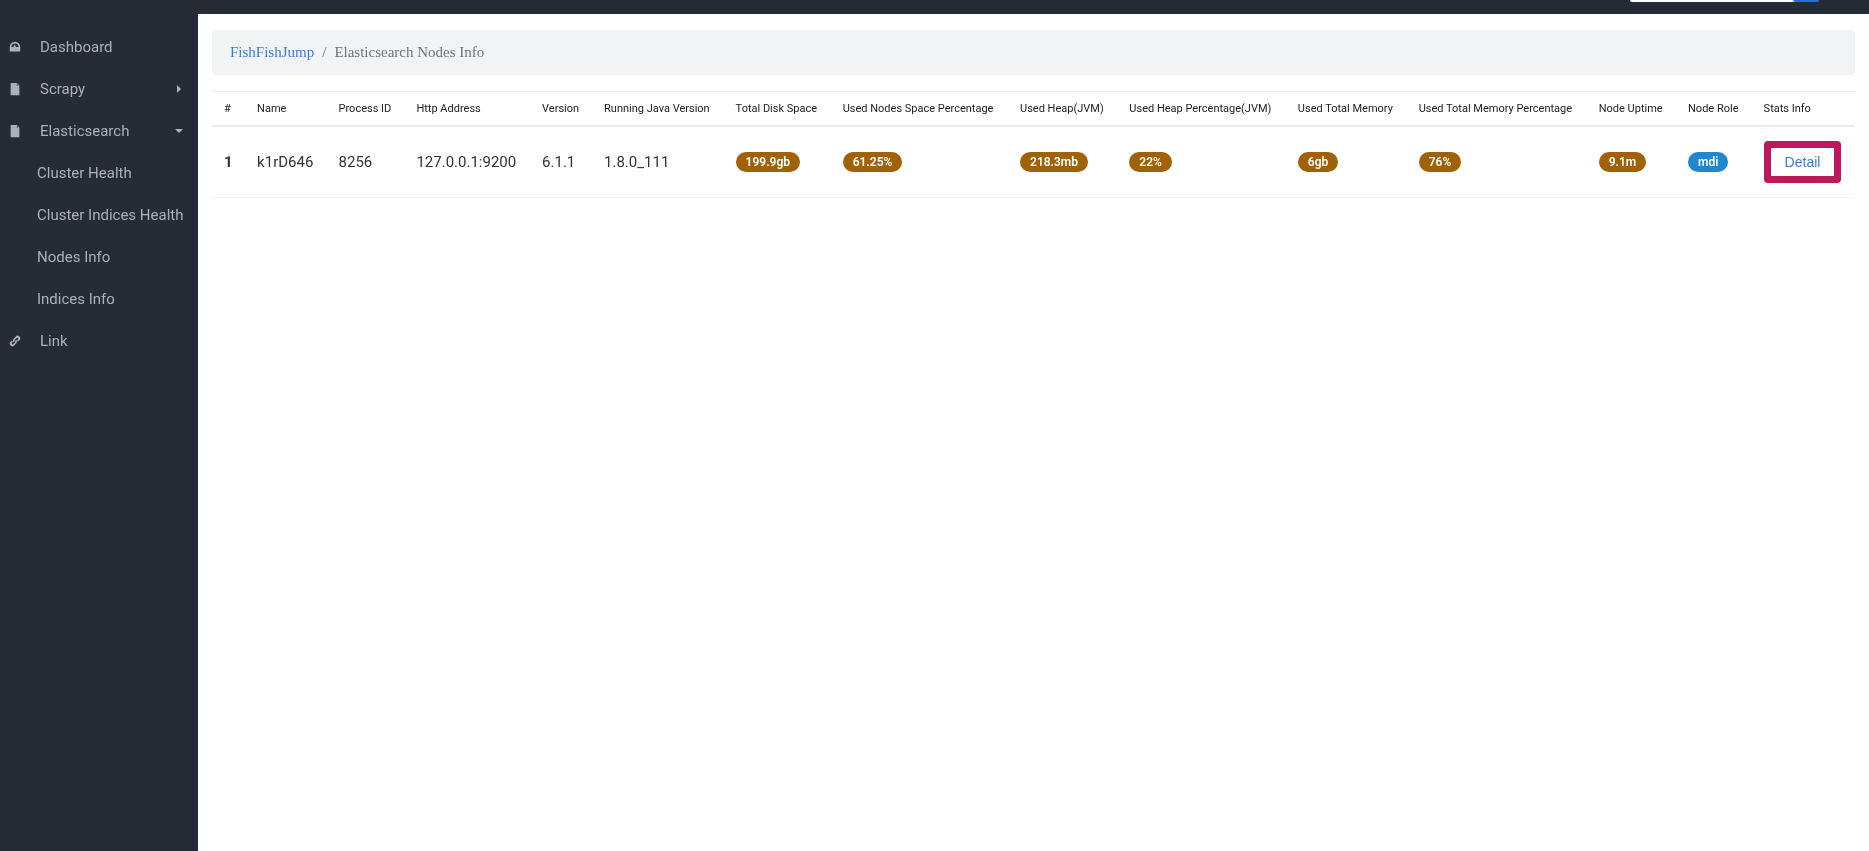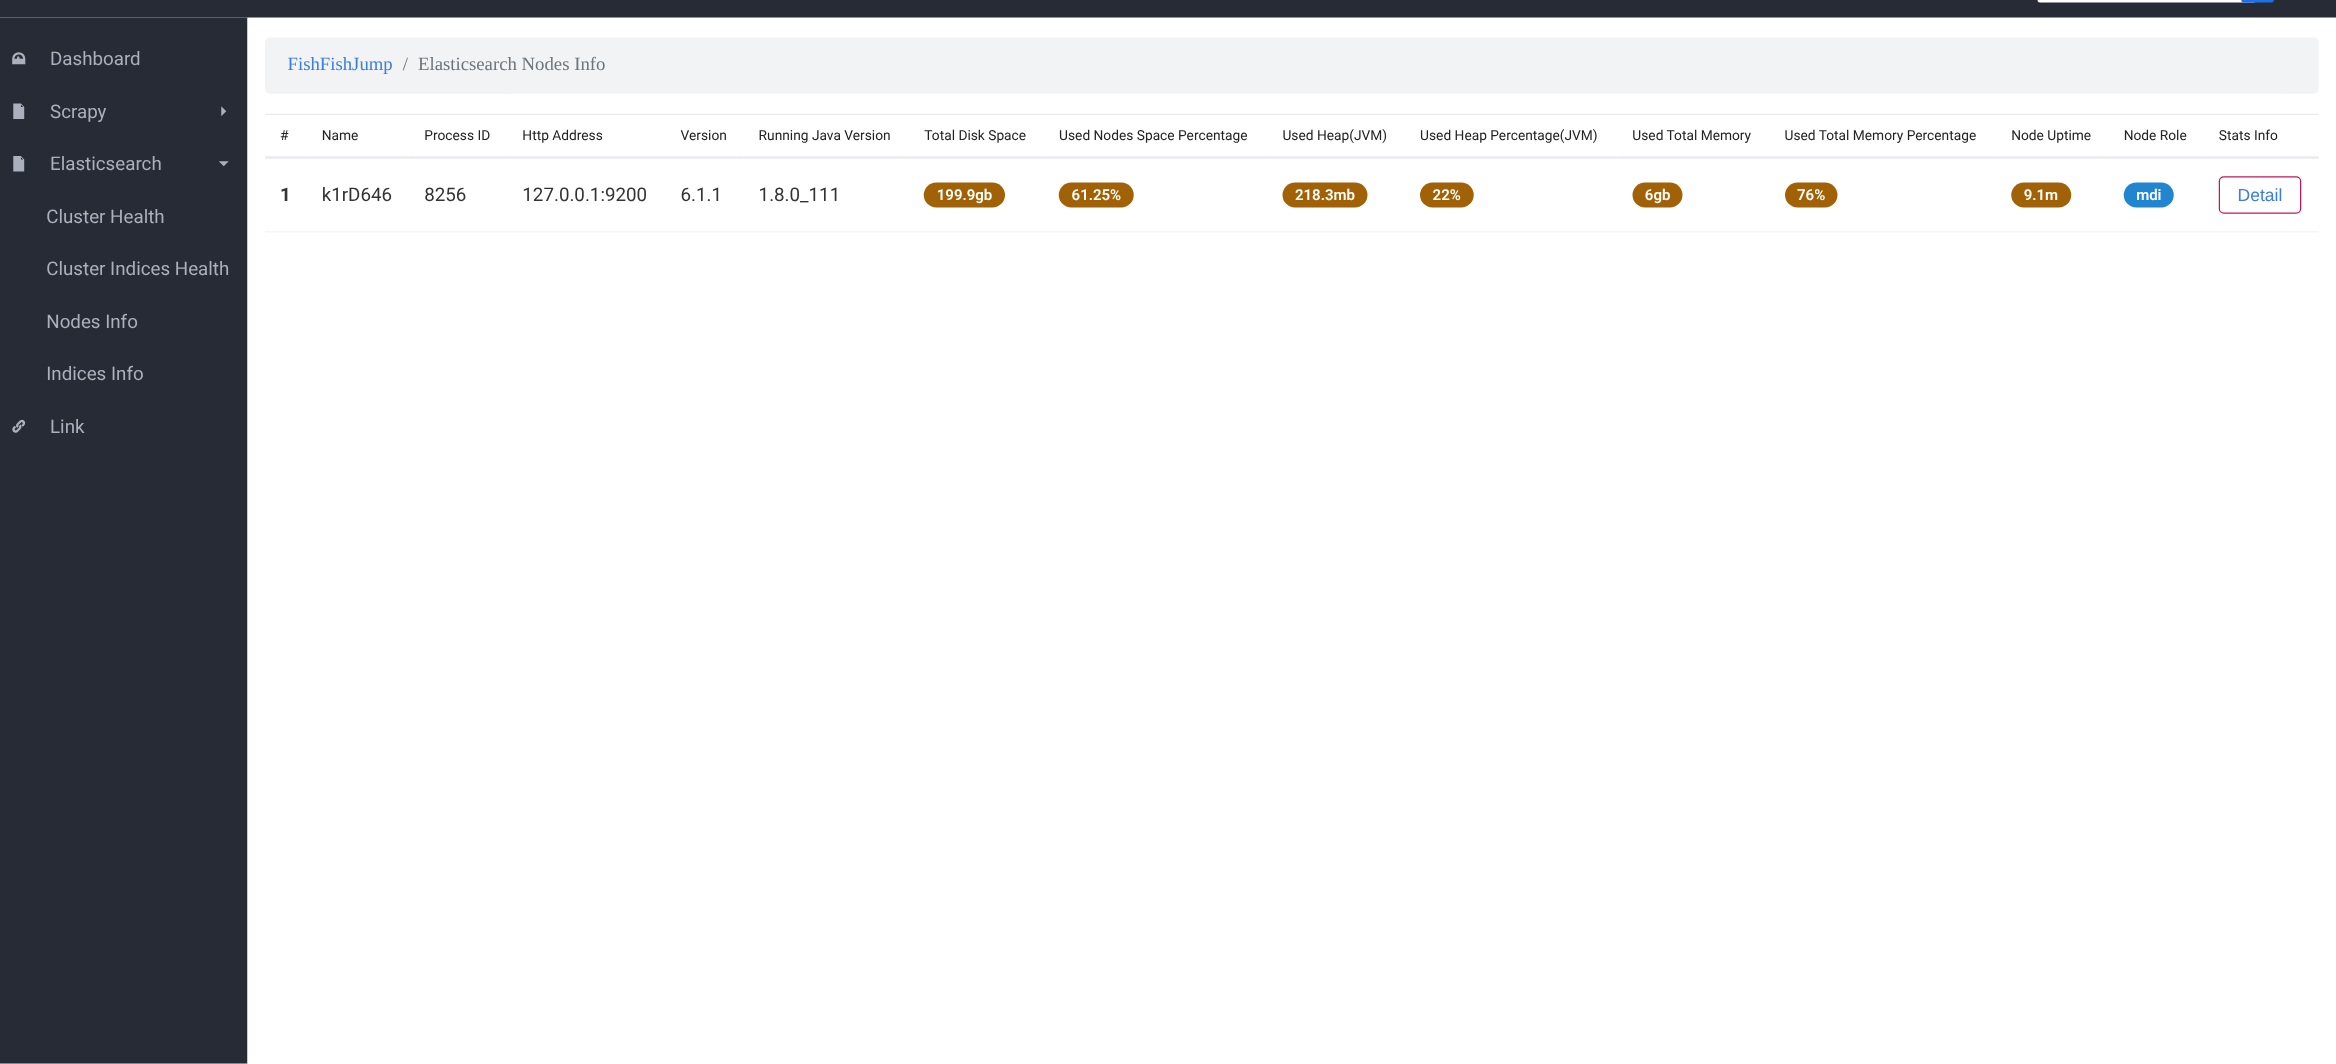--- a/index.html
+++ b/index.html
@@ -108,21 +108,21 @@
     font-size: 12px;
     font-weight: 600;
     color: #fff;
     white-space: nowrap;
   }
   .badge.green { background: #a16207; }
   .badge.blue { background: #2185d0; }
   .btn-outline {
     display: inline-block;
     padding: 6px 14px;
-    border: 1px solid #be185d;
+    border: 7px solid #be185d;
     color: #3b7ddd;
     border-radius: 4px;
     font-size: 14px;
     background: #fff;
     cursor: pointer;
   }
 </style>
 </head>
 <body>
 

